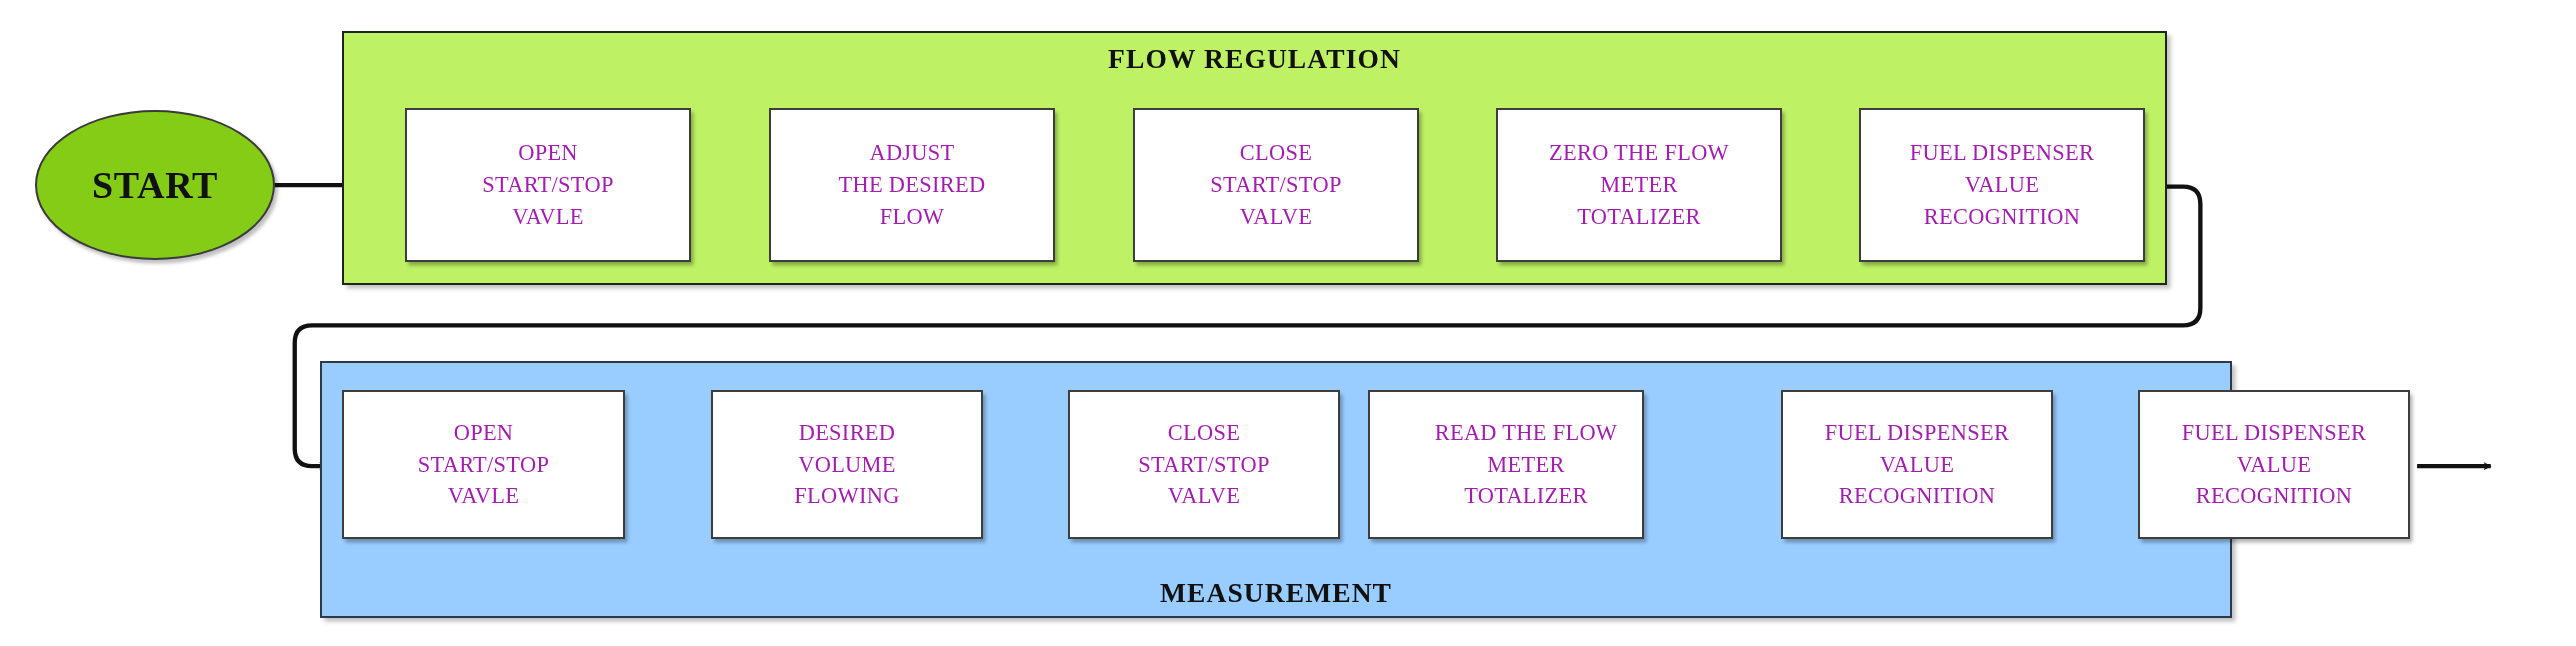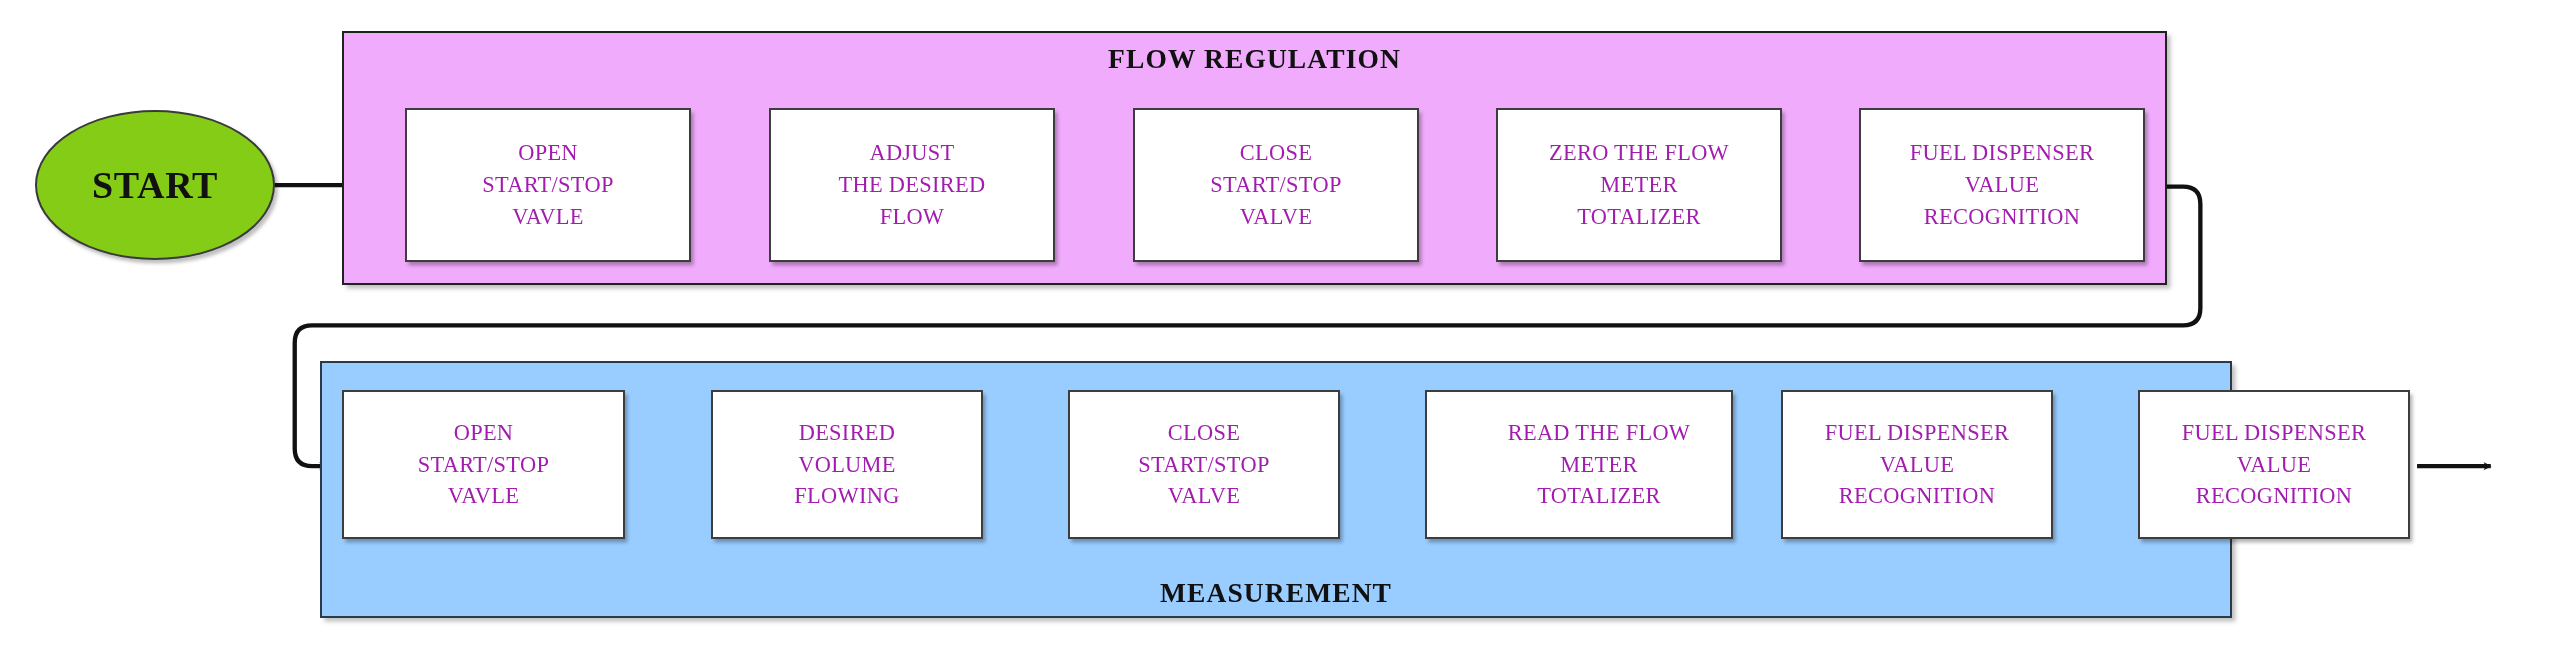--- a/index.html
+++ b/index.html
@@ -36,21 +36,21 @@
     white-space:nowrap;
   }
 
   
   .band{
     position:absolute;
     box-sizing:border-box;
     box-shadow:3.6px 4.3px 4.3px rgba(0,0,0,.25);
   }
   .band.green{
-    background:#f0abfc;
+    background:#bef264;
     border:2.9px solid #1d241c;
   }
   .band.blue{
     background:#99ccff;
     border:2.9px solid #2b3a4a;
   }
   .band-title{
     position:absolute;
     left:0;
     width:100%;
@@ -190,21 +190,21 @@
 VOLUME
 FLOWING</span>
   </div>
 
   <div class="pbox" style="left:1068px; top:390px; width:272px; height:149px;">
     <span class="p-label">CLOSE
 START/STOP
 VALVE</span>
   </div>
 
-  <div class="pbox" style="left:1425px; top:390px; width:308px; height:149px;padding-left:40px;">
+  <div class="pbox" style="left:1368px; top:390px; width:276px; height:149px;padding-left:40px;">
     <span class="p-label">READ THE FLOW
 METER
 TOTALIZER</span>
   </div>
 
   <div class="pbox" style="left:1781px; top:390px; width:272px; height:149px;">
     <span class="p-label">FUEL DISPENSER
 VALUE
 RECOGNITION</span>
   </div>

